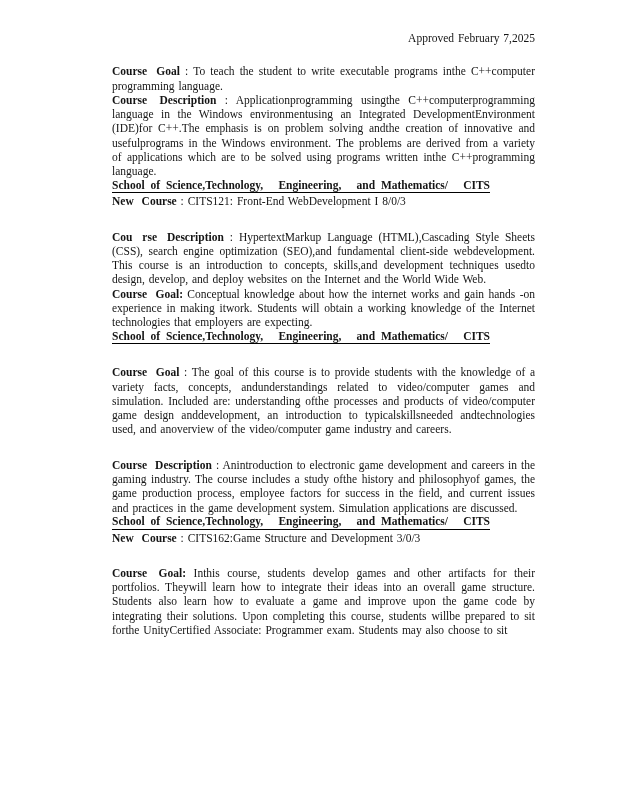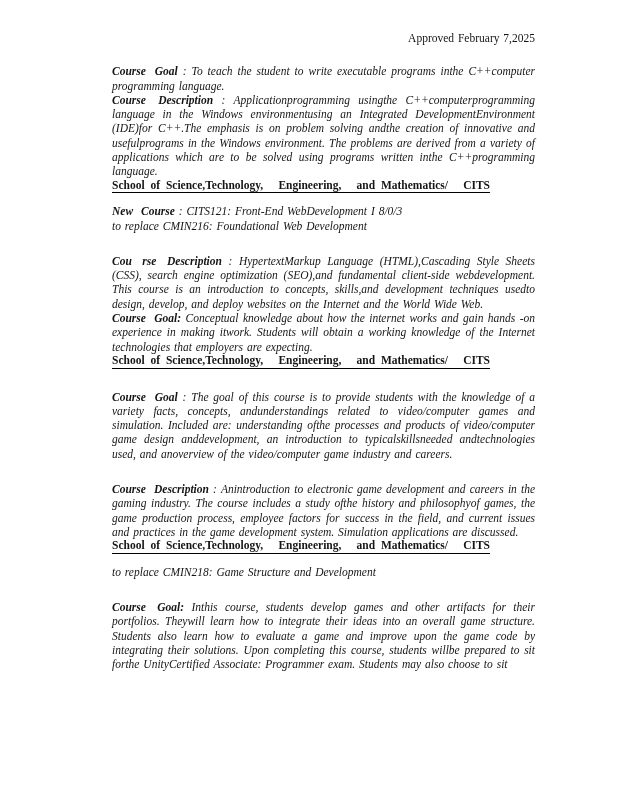--- a/index.html
+++ b/index.html
@@ -23,55 +23,53 @@
   .approved {
     text-align: right;
     margin-bottom: 19px;
     word-spacing: 1px;
   }
   .block { margin-bottom: 21px; }
   p {
     margin: 0;
     text-align: justify;
     word-spacing: 1px;
-    font-style: italic;
   }
   .lbl {
     font-weight: bold;
     word-spacing: 5px;
   }
   .school {
     display: flex;
     justify-content: space-between;
     width: 378px;
     font-weight: bold;
     border-bottom: 1.4px solid #000;
     word-spacing: 3px;
     line-height: 13.6px;
-    margin-bottom: 11px;
+    margin-bottom: 1px;
   }
 </style>
 </head>
 <body>
 
 <div class="page">
 
   <div class="approved">Approved February 7,2025</div>
 
   <div class="block">
     <p><span class="lbl">Course Goal</span><span> : </span><span>To teach the student to write executable programs inthe C++computer programming language.</span></p>
     <p><span class="lbl">Course Description</span><span> : </span><span>Applicationprogramming usingthe C++computerprogramming language in the Windows environmentusing an Integrated DevelopmentEnvironment (IDE)for C++.The emphasis is on problem solving andthe creation of innovative and usefulprograms in the Windows environment. The problems are derived from a variety of applications which are to be solved using programs written inthe C++programming language.</span></p>
     <div class="school">
       <span>School of Science,Technology,</span>
       <span>Engineering,</span>
       <span>and Mathematics/</span>
       <span>CITS</span>
     </div>
     <p><span class="lbl">New Course</span><span> : </span><span>CITS121: Front-End WebDevelopment I 8/0/3</span></p>
-    <p>to replace CMIN216: Foundational Web Development</p>
   </div>
 
   <div class="block">
     <p><span class="lbl">Cou rse Description</span><span> : </span><span>HypertextMarkup Language (HTML),Cascading Style Sheets (CSS), search engine optimization (SEO),and fundamental client-side webdevelopment. This course is an introduction to concepts, skills,and development techniques usedto design, develop, and deploy websites on the Internet and the World Wide Web.</span></p>
     <p><span class="lbl">Course Goal:</span><span> </span><span>Conceptual knowledge about how the internet works and gain hands -on experience in making itwork. Students will obtain a working knowledge of the Internet technologies that employers are expecting.</span></p>
     <div class="school">
       <span>School of Science,Technology,</span>
       <span>Engineering,</span>
       <span>and Mathematics/</span>
       <span>CITS</span>
@@ -83,20 +81,20 @@
   </div>
 
   <div class="block">
     <p><span class="lbl">Course Description</span><span> : </span><span>Anintroduction to electronic game development and careers in the gaming industry. The course includes a study ofthe history and philosophyof games, the game production process, employee factors for success in the field, and current issues and practices in the game development system. Simulation applications are discussed.</span></p>
     <div class="school">
       <span>School of Science,Technology,</span>
       <span>Engineering,</span>
       <span>and Mathematics/</span>
       <span>CITS</span>
     </div>
-    <p>to replace CMIN218: Game Structure and Development</p>
+    <p><span class="lbl">New Course</span><span> : </span><span>CITS162:Game Structure and Development 3/0/3</span></p>
   </div>
 
   <div class="block">
     <p><span class="lbl">Course Goal:</span><span> </span><span>Inthis course, students develop games and other artifacts for their portfolios. Theywill learn how to integrate their ideas into an overall game structure. Students also learn how to evaluate a game and improve upon the game code by integrating their solutions. Upon completing this course, students willbe prepared to sit forthe UnityCertified Associate: Programmer exam. Students may also choose to sit</span></p>
   </div>
 
 </div>
 
 </body></html>

